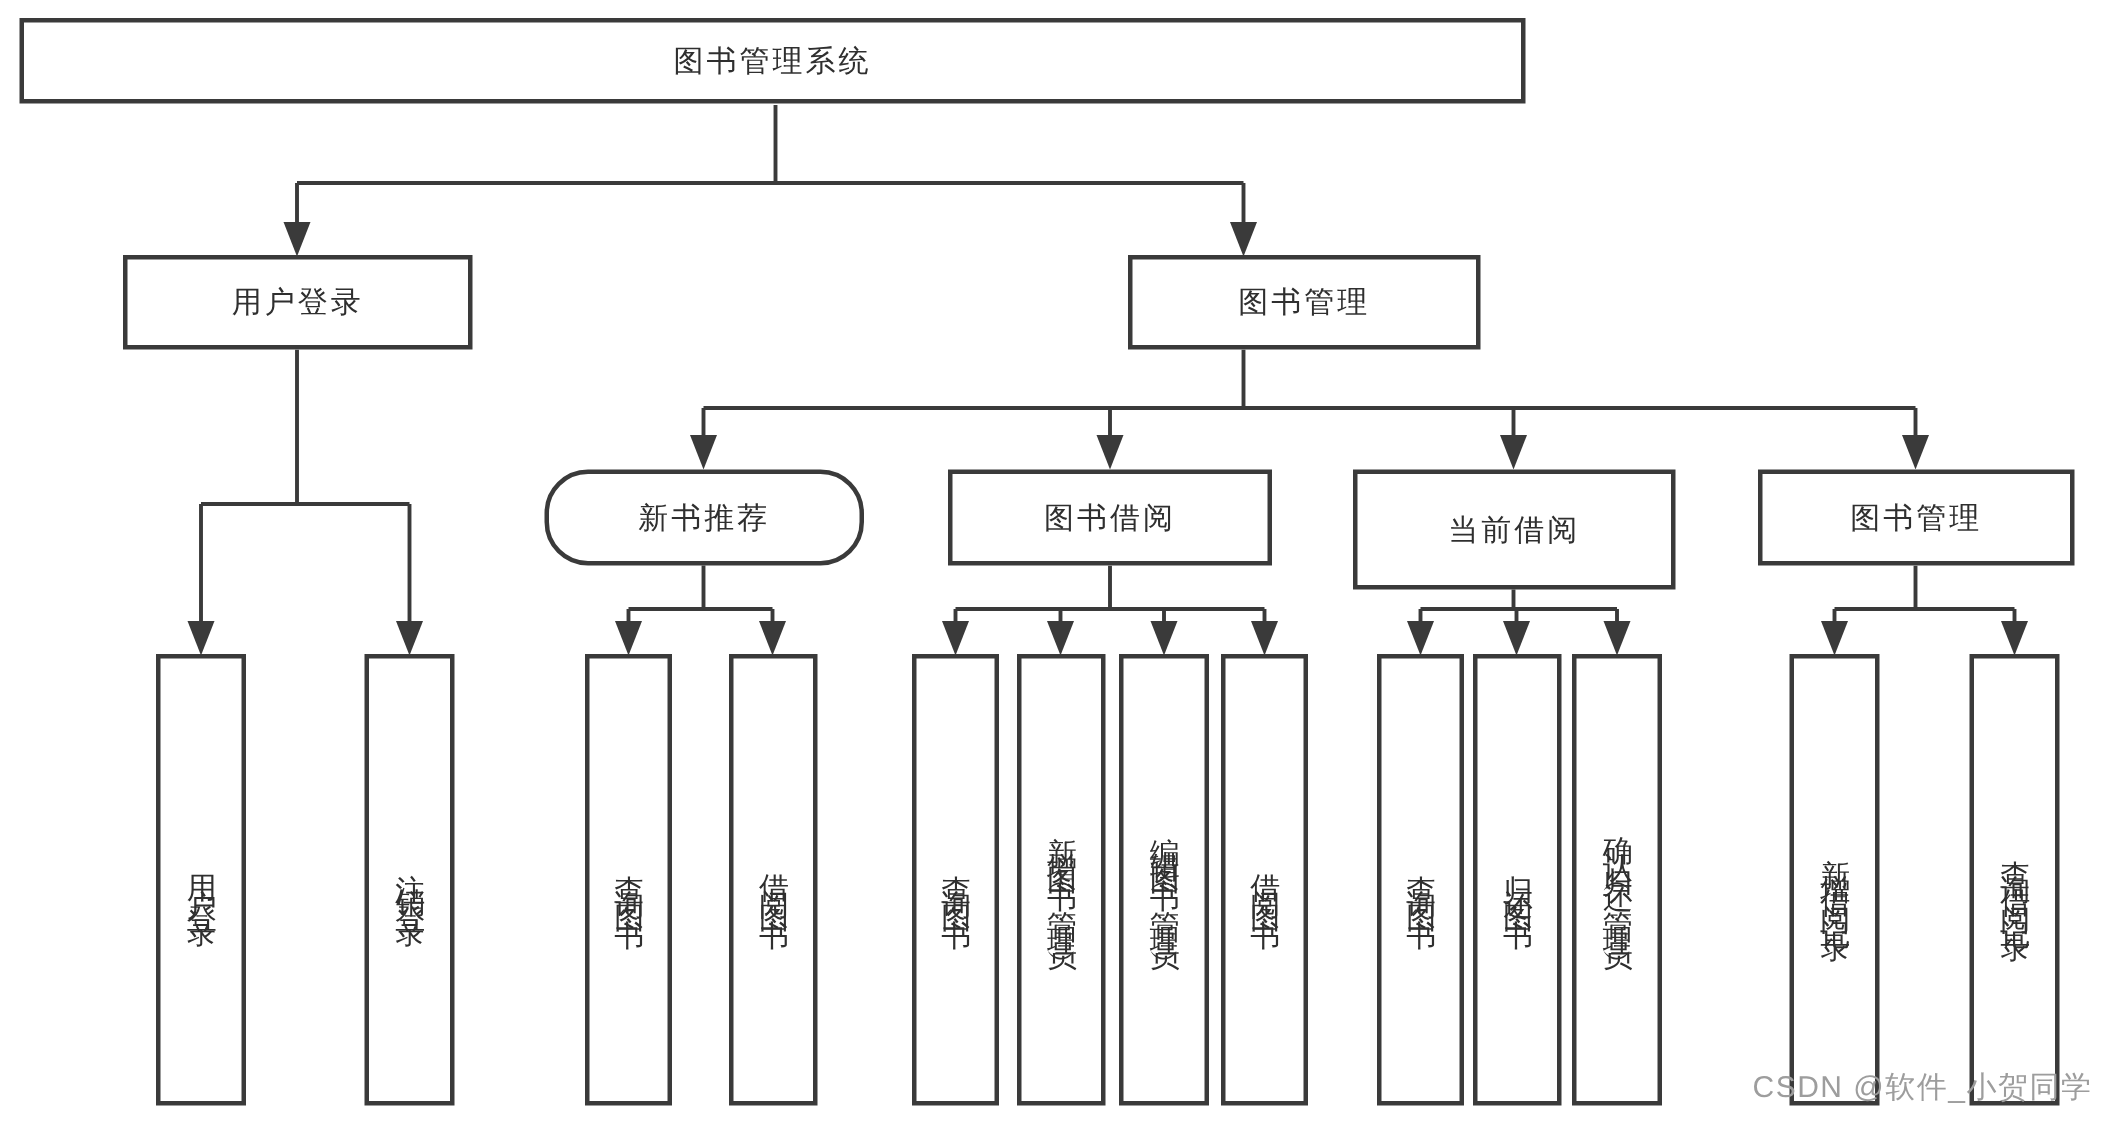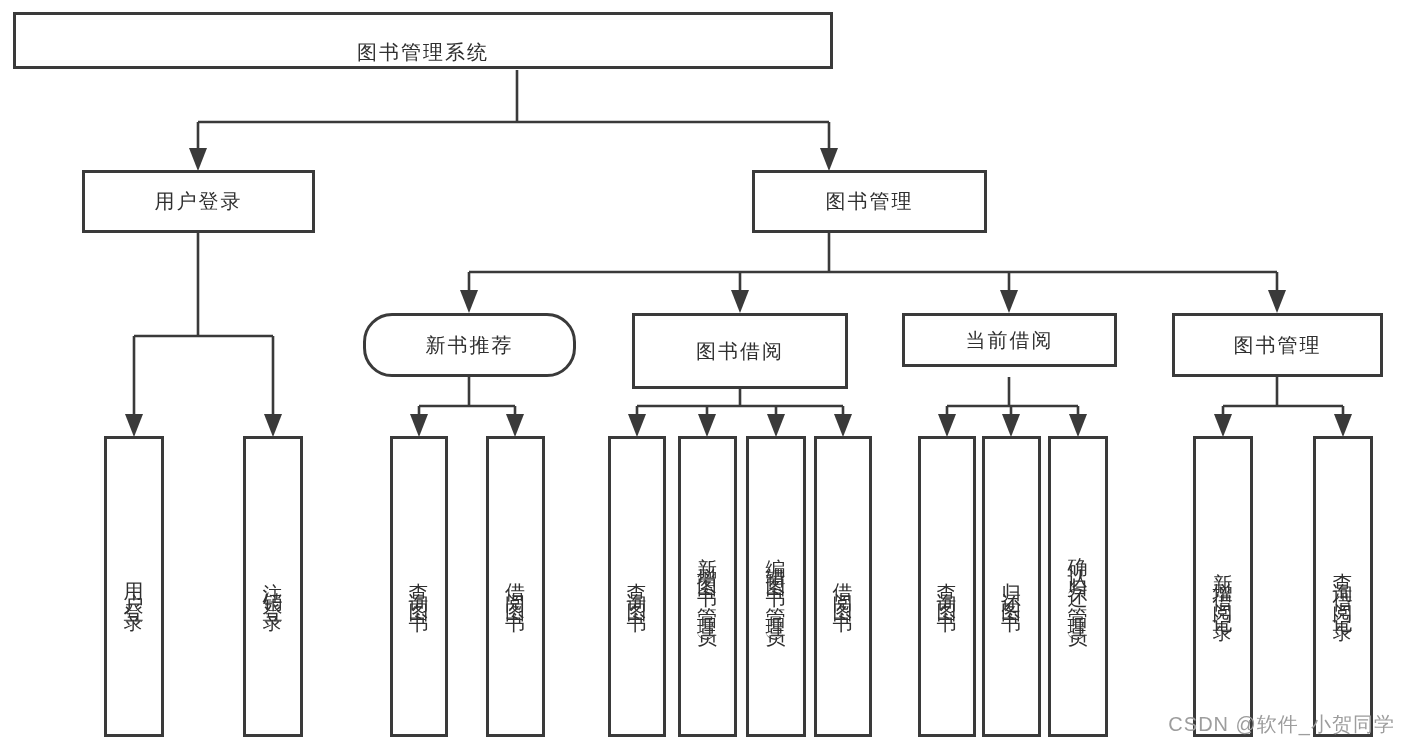--- a/index.html
+++ b/index.html
@@ -114,38 +114,38 @@
 
       <polygon points="938,414 956,414 947,437"></polygon>
       <polygon points="1002,414 1020,414 1011,437"></polygon>
       <polygon points="1069,414 1087,414 1078,437"></polygon>
 
       <polygon points="1214,414 1232,414 1223,437"></polygon>
       <polygon points="1334,414 1352,414 1343,437"></polygon>
     </g>
   </svg>
 
-  <div class="node h-node" style="left:13px;top:12px;width:820px;height:57px;align-items:flex-end;">
+  <div class="node h-node" style="left:13px;top:12px;width:1004px;height:57px;">
     <span>图书管理系统</span>
   </div>
 
   <div class="node h-node" style="left:82px;top:170px;width:233px;height:63px;">
     <span>用户登录</span>
   </div>
   <div class="node h-node" style="left:712px;top:170px;width:235px;height:63px;margin-left:40px;">
     <span>图书管理</span>
   </div>
 
   <div class="node h-node" style="left:363px;top:313px;width:213px;height:64px;border-radius:29px;">
     <span>新书推荐</span>
   </div>
-  <div class="node h-node" style="left:632px;top:313px;width:216px;height:76px;justify-content:center;">
+  <div class="node h-node" style="left:632px;top:313px;width:216px;height:64px;justify-content:center;">
     <span>图书借阅</span>
   </div>
-  <div class="node h-node" style="left:902px;top:313px;width:215px;height:54px;">
+  <div class="node h-node" style="left:902px;top:313px;width:215px;height:80px;">
     <span>当前借阅</span>
   </div>
   <div class="node h-node" style="left:1172px;top:313px;width:211px;height:64px;">
     <span>图书管理</span>
   </div>
 
   <div class="node v-node" style="left:104px;top:436px;width:60px;height:301px;">
     <span class="lbl">用户登录</span>
   </div>
   <div class="node v-node" style="left:243px;top:436px;width:60px;height:301px;">

